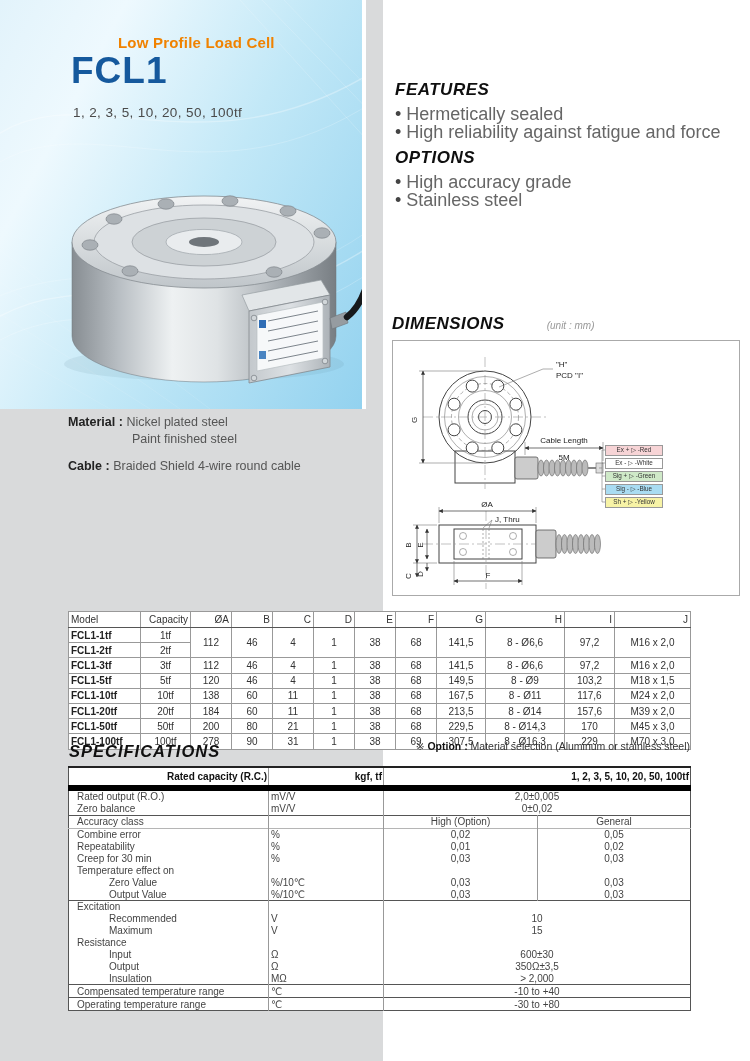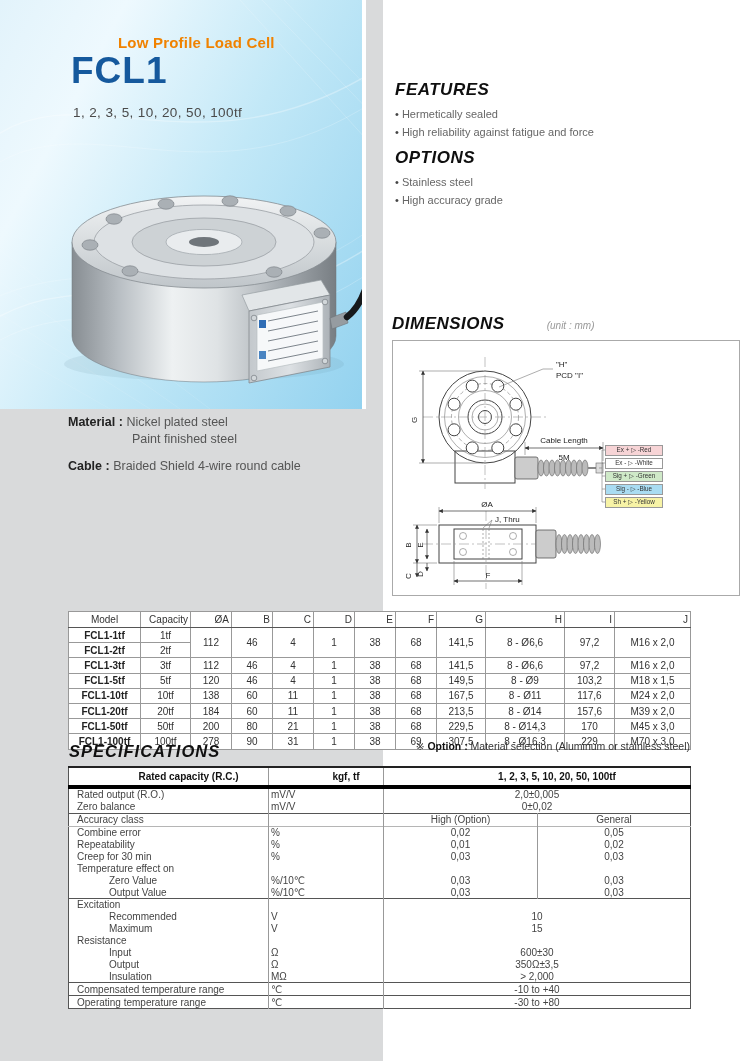--- a/index.html
+++ b/index.html
@@ -16,21 +16,21 @@
   .subtitle{position:absolute;left:73px;top:34px;font-size:15px;font-weight:700;color:#f08200;letter-spacing:.2px;margin-left:45px;}
   .model{position:absolute;left:71px;top:50px;font-size:37px;font-weight:800;color:#15599d;letter-spacing:1px;}
   .capacities{position:absolute;left:73px;top:105px;font-size:13.5px;color:#4a4a4a;letter-spacing:.4px;}
   .photo{position:absolute;left:44px;top:168px;}
 
   
   .sec-title{font-style:italic;font-weight:700;font-size:17px;color:#0f0f0f;letter-spacing:.5px;}
   .features{position:absolute;left:395px;top:80px;width:345px;}
   .options{position:absolute;left:395px;top:148px;width:345px;}
   .bullets{margin:5px 0 0;padding:0;list-style:none;}
-  .bullets li{font-size:11px;color:#666;line-height:18px;}
+  .bullets li{font-size:18px;color:#666;line-height:18px;}
   .bullets li::before{content:"• ";color:#444;}
 
   .dims-head{position:absolute;left:392px;top:314px;display:flex;align-items:baseline;gap:6px;}
   .unit-note{font-size:10px;color:#999;font-style:italic;margin-left:36px;}
   .dim-box{position:absolute;left:392px;top:340px;width:346px;height:254px;border:1px solid #aaa;background:#fff;}
   .dim-box svg{position:absolute;left:0;top:0;}
   .wire-legend{position:absolute;left:212px;top:104px;width:58px;}
   .wire-box{height:10.5px;margin-bottom:2.5px;border:1px solid #999;box-sizing:border-box;
             font-size:6.3px;line-height:8.5px;text-align:center;color:#333;white-space:nowrap;overflow:hidden;}
 
@@ -38,30 +38,30 @@
   .material{position:absolute;left:68px;top:414px;font-size:12.5px;color:#555;line-height:17px;}
   .material b{color:#222;}
   .material .indent2{padding-left:64px;}
   .material .cable-line{margin-top:10px;}
 
   
   table{border-collapse:collapse;table-layout:fixed;background:#fff;}
   .dim-table{position:absolute;left:68px;top:611px;width:622px;font-size:10px;color:#333;border:1.5px solid #555;}
   .dim-table th,.dim-table td{border:1px solid #999;padding:1px 2px;text-align:center;font-weight:400;height:12.2px;overflow:hidden;}
   .dim-table thead th{height:13px;border-bottom:1.2px solid #555;text-align:right;}
-  .dim-table .model-h,.dim-table .model-c{text-align:center;}
+  .dim-table .model-h,.dim-table .model-c{text-align:left;}
   .dim-table .model-c{font-weight:700;color:#222;}
 
   .option-note{position:absolute;right:60px;top:740px;font-size:10.5px;color:#333;}
   .option-note b{color:#111;}
 
   .spec-title{position:absolute;left:69px;top:742px;font-style:italic;font-weight:700;font-size:16.5px;letter-spacing:1px;color:#101010;}
   .spec-table{position:absolute;left:68px;top:766px;width:622px;font-size:10px;color:#444;
               border:1px solid #555;border-top:2px solid #222;}
-  .spec-table th{font-weight:700;color:#111;border-bottom:4px solid #000000;border-right:1px solid #999;height:15px;text-align:center;padding-left:41px;}
+  .spec-table th{font-weight:700;color:#111;border-bottom:6px solid #000000;border-right:1px solid #999;height:15px;text-align:right;padding-left:41px;}
   .spec-table th:last-child{border-right:none;}
   .spec-table td{height:11.9px;padding:0 2px;overflow:hidden;}
   .spec-table td.lbl{text-align:left;padding-left:8px;border-right:1px solid #999;}
   .spec-table td.lbl.ind{padding-left:40px;}
   .spec-table td.unit{border-right:1px solid #999;}
   .spec-table td.val{text-align:center;}
   .spec-table td.high{border-right:1px solid #999;}
   .spec-table tr.sep-strong td{border-top:1px solid #555;}
   .spec-table tr.sep-light td{border-top:1px solid #b5b5b5;}
 
@@ -165,22 +165,22 @@
     <div class="sec-title">FEATURES</div>
     <ul class="bullets">
         <li>Hermetically sealed</li>
         <li>High reliability against fatigue and force</li>
       </ul>
   </div>
 
   <div class="options">
     <div class="sec-title">OPTIONS</div>
     <ul class="bullets">
+        <li>High accuracy grade</li>
         <li>Stainless steel</li>
-        <li>High accuracy grade</li>
       </ul>
   </div>
 
   <div class="dims-head">
     <span class="sec-title">DIMENSIONS</span>
     <span class="unit-note">(unit : mm)</span>
   </div>
 
   <div class="dim-box">
     <svg width="346" height="254" viewBox="0 0 346 254">

